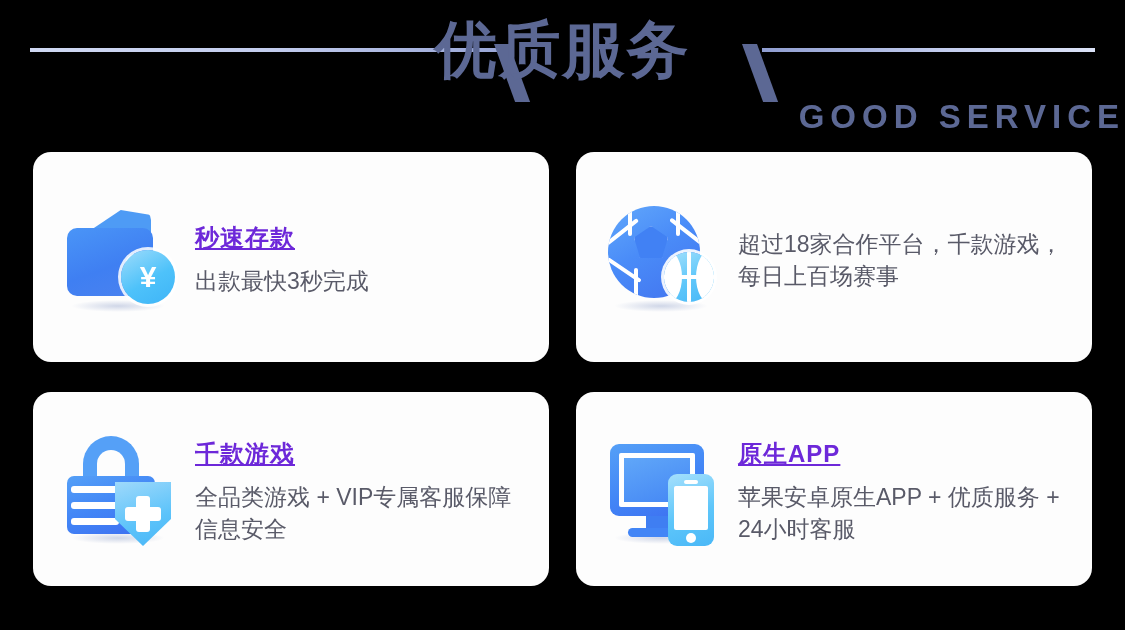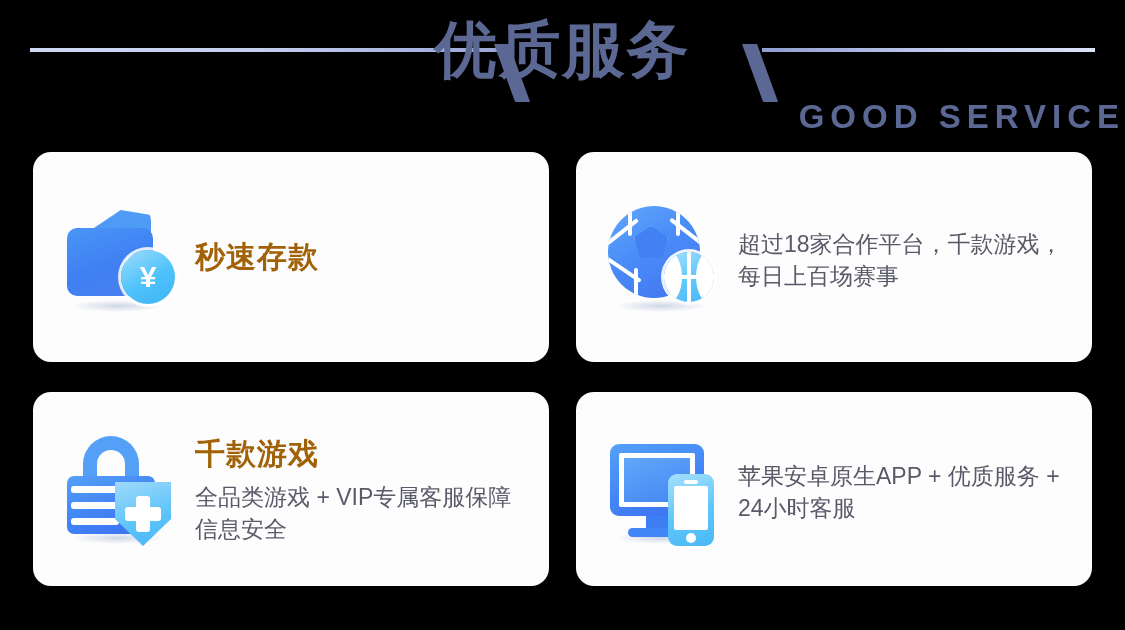--- a/index.html
+++ b/index.html
@@ -58,22 +58,22 @@
     display:flex; align-items:center;
     padding-left:30px;
     position:relative;
   }
   .icon-wrap{
     width:118px; height:118px; flex:0 0 118px;
     position:relative;
   }
   .txt{ margin-left:14px; }
   .card-title{
-    font-size:30px; line-height:42px; font-weight:bold;
-    color:#a16207; letter-spacing:1px;
+    font-size:24px; line-height:42px; font-weight:bold;
+    color:#6d28d9; letter-spacing:1px;text-decoration:underline;
   }
   .card-sub{
     margin-top:6px;
     font-size:23px; line-height:32px;
     color:#595a68;
     max-width:330px;
   }
   .card.wide .card-sub{ max-width:338px; }
 
   
@@ -205,20 +205,21 @@
       <div class="icon-wrap">
         <div class="sh"></div>
         <div class="w-flap"></div>
         <div class="w-body"></div>
         <div class="w-clasp"></div>
         <div class="w-dot"></div>
         <div class="w-coin">¥</div>
       </div>
       <div class="txt">
         <div class="card-title">秒速存款</div>
+        <div class="card-sub">出款最快3秒完成</div>
       </div>
     </div>
 
     <div class="card wide">
       <div class="icon-wrap">
         <div class="sh"></div>
         <div class="s-ball">
           <i class="s-seam" style="left:-6px;top:24px;width:40px;transform:rotate(-38deg);"></i>
           <i class="s-seam" style="left:58px;top:24px;width:42px;transform:rotate(38deg);"></i>
           <i class="s-seam" style="left:20px;top:-4px;width:4px;height:34px;border-radius:2px;"></i>
@@ -265,18 +266,19 @@
         <div class="m-frame"></div>
         <div class="m-screen"></div>
         <div class="m-neck"></div>
         <div class="m-base"></div>
         <div class="p-body"></div>
         <div class="p-screen"></div>
         <div class="p-speaker"></div>
         <div class="p-home"></div>
       </div>
       <div class="txt">
+        <div class="card-title">原生APP</div>
         <div class="card-sub">苹果安卓原生APP + 优质服务 + 24小时客服</div>
       </div>
     </div>
 
   </div>
 </div>
 
 </body></html>

